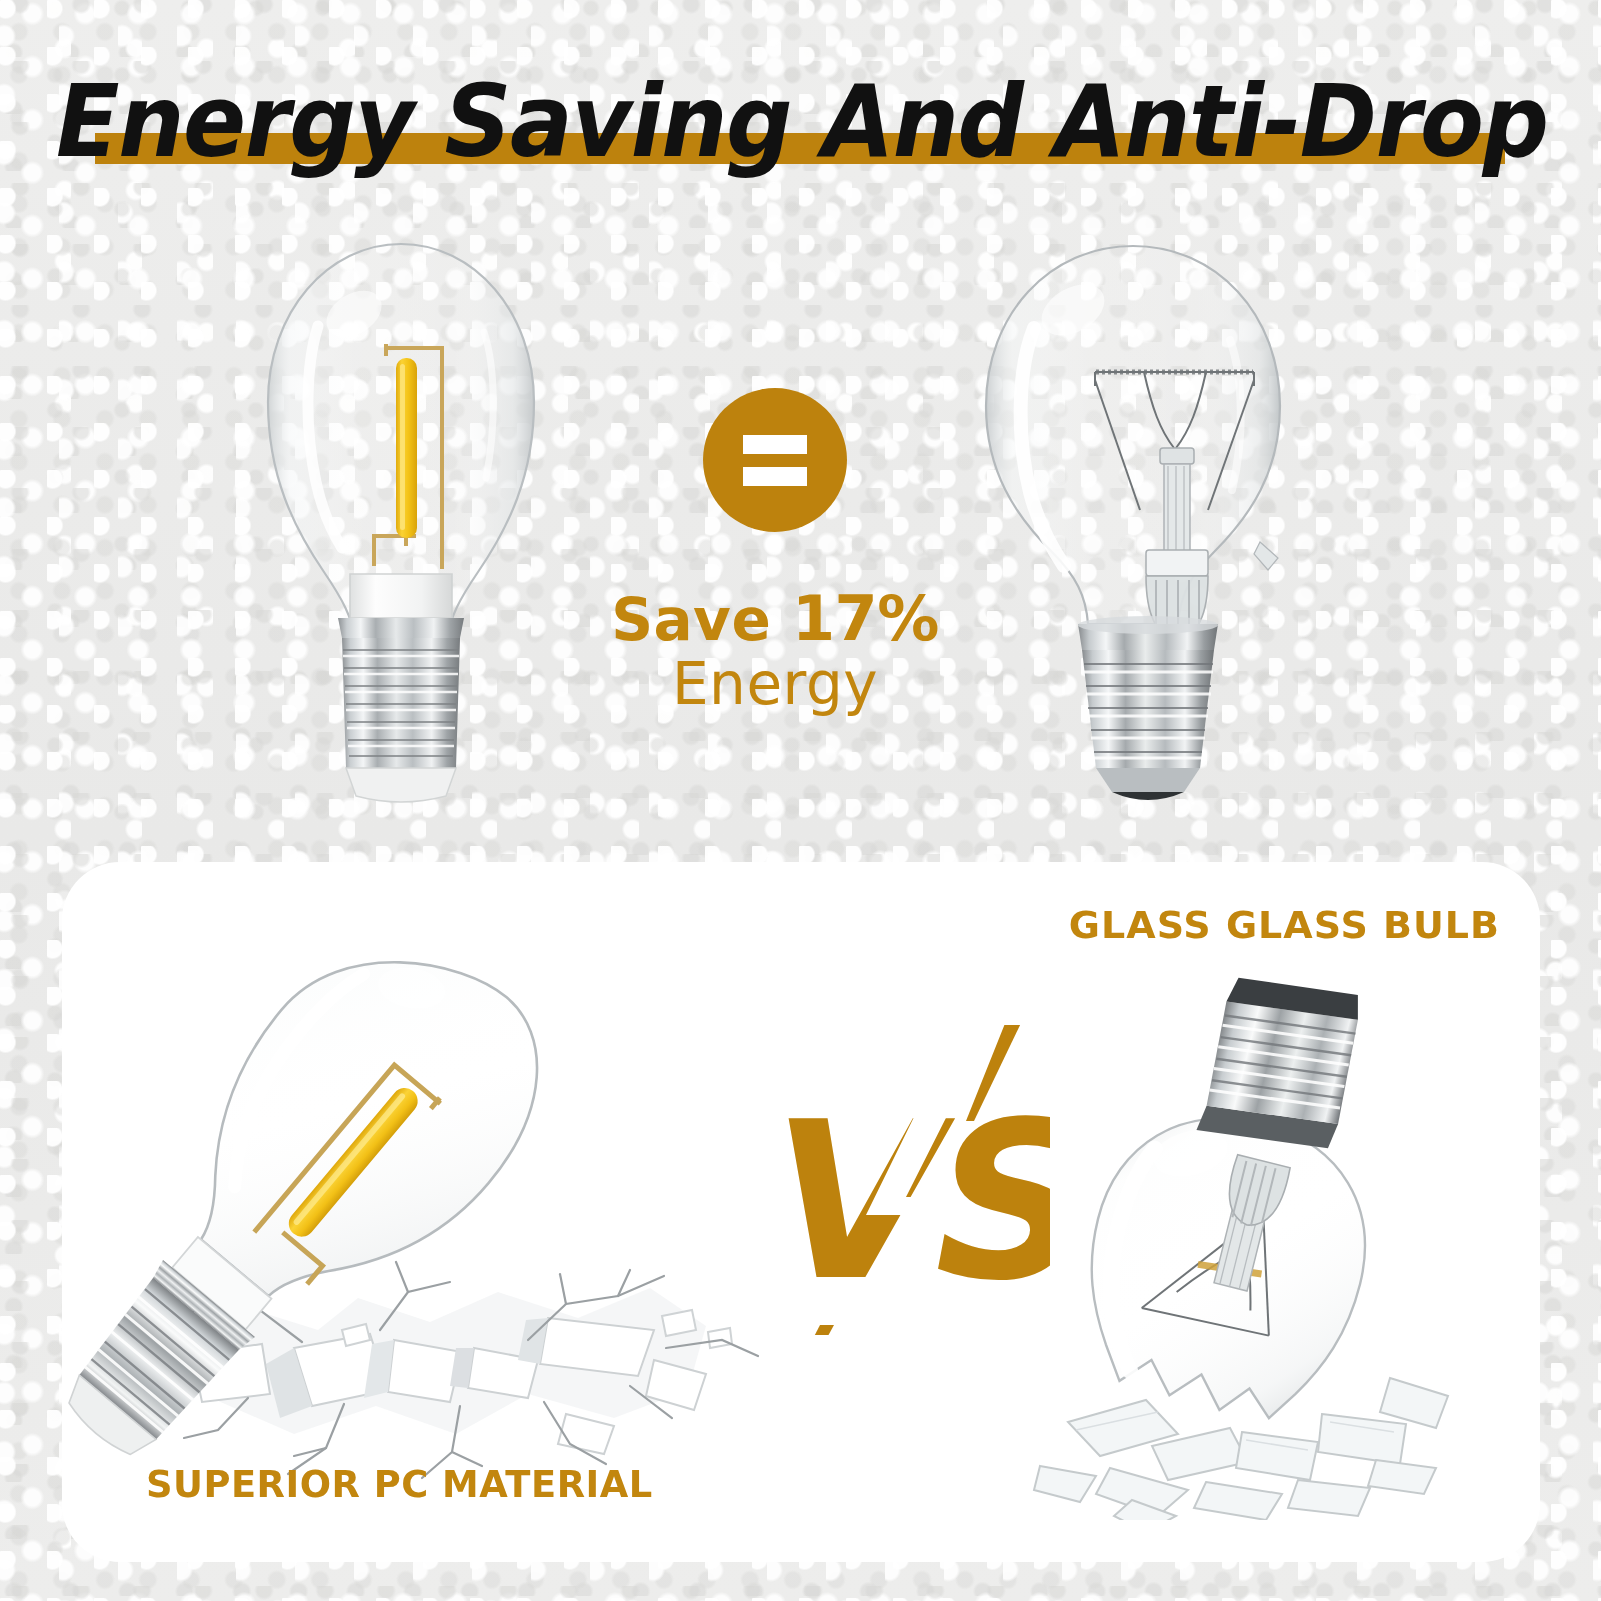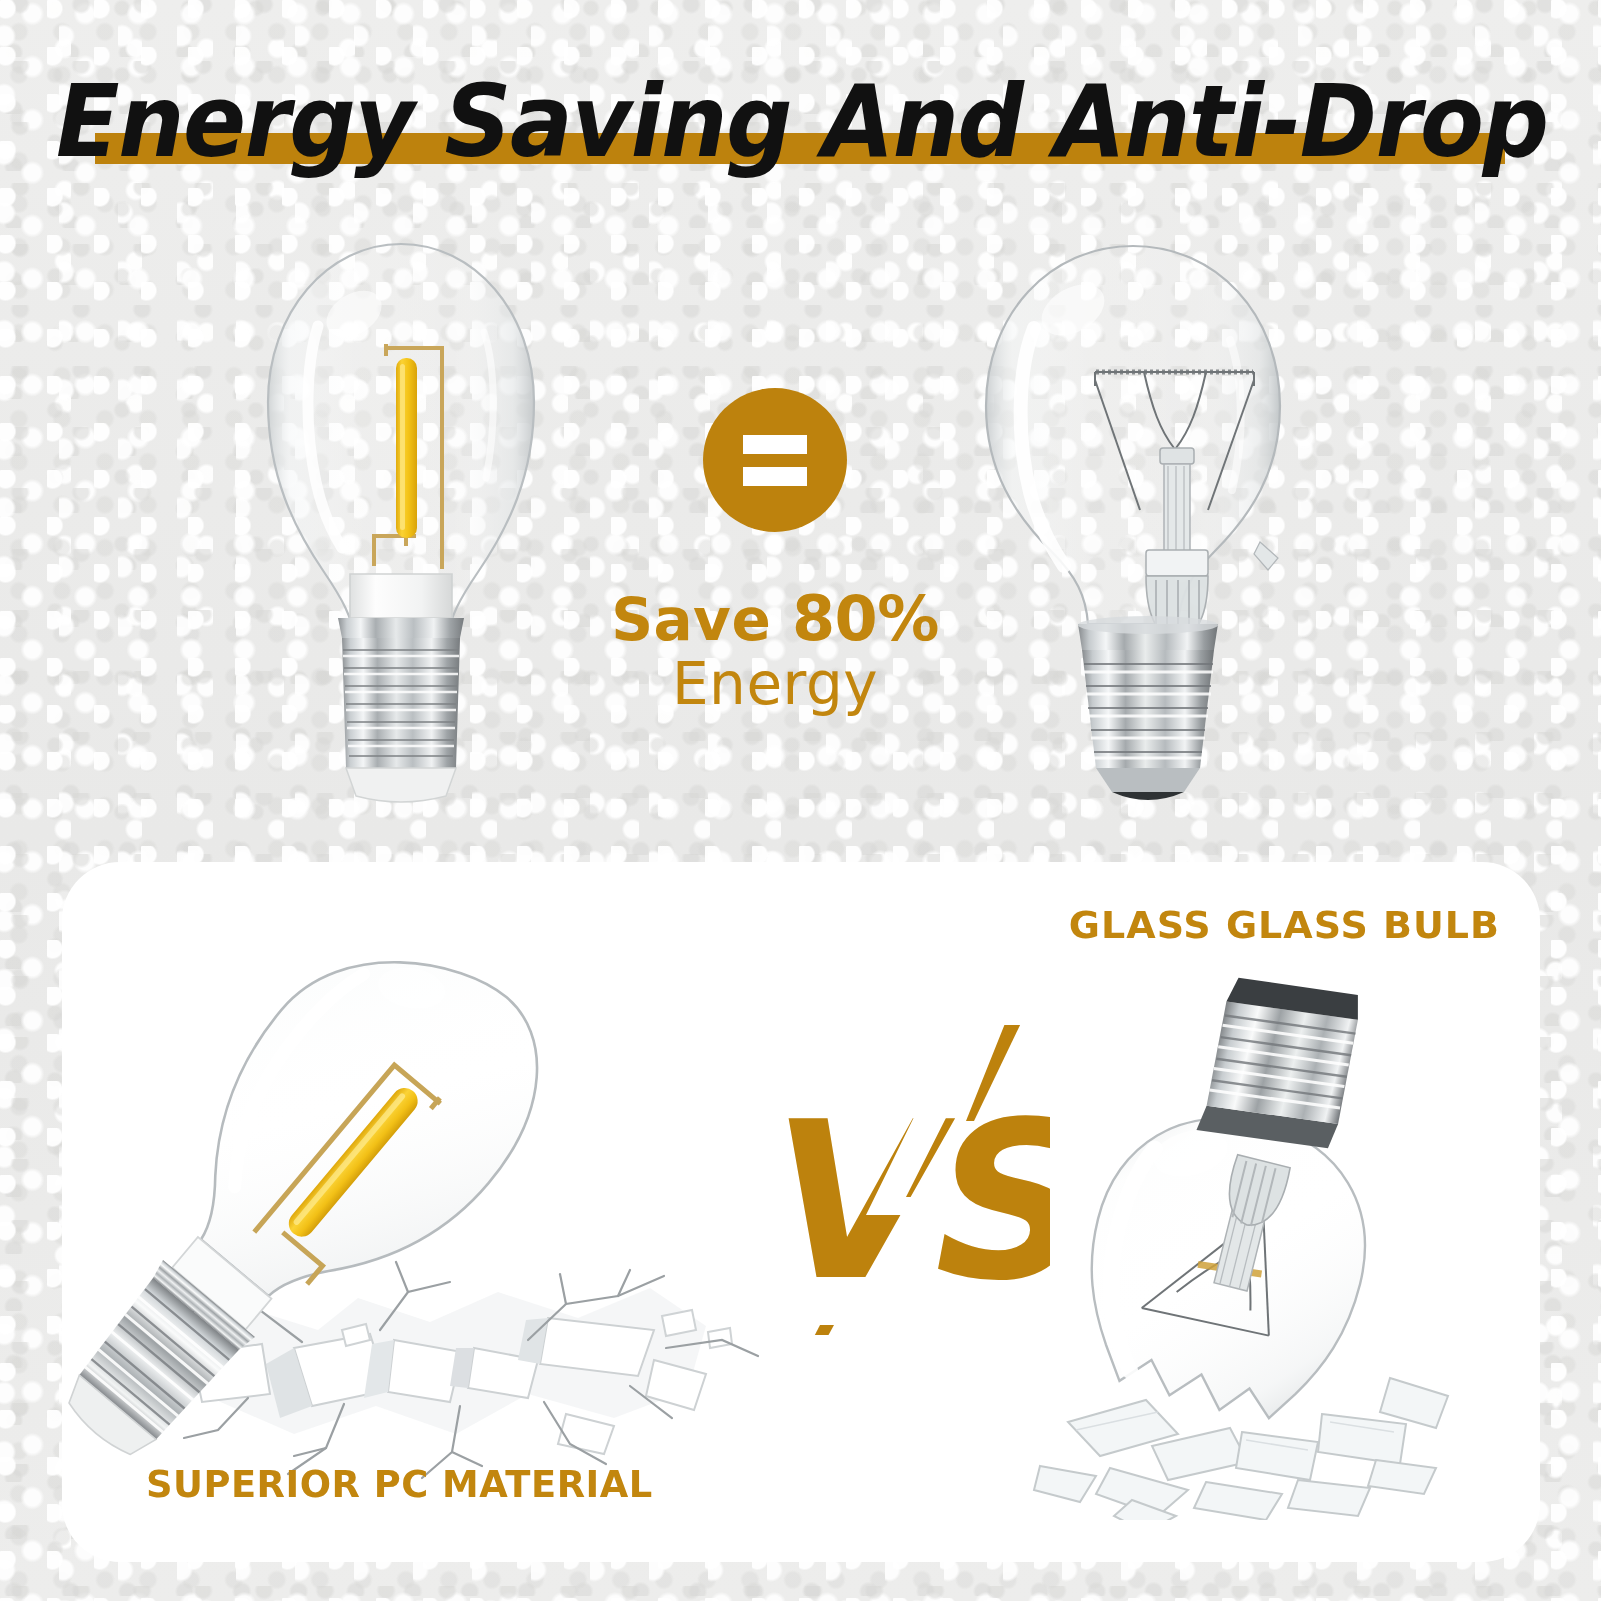--- a/index.html
+++ b/index.html
@@ -275,21 +275,21 @@
       </g>
     </svg>
   </div>
 
   <div class="equals-badge">
     <div class="equals-bar"></div>
     <div class="equals-bar"></div>
   </div>
 
   <div class="save-block">
-    <div class="save-line1"><span>Save </span><span class="save-pct">80%</span></div>
+    <div class="save-line1"><span>Save </span><span class="save-pct">17%</span></div>
     <div class="save-line2">Energy</div>
   </div>
 
   <div class="bulb-right-top">
     <svg viewBox="0 0 330 568" width="330" height="568">
       <defs>
         <linearGradient id="glassT2" x1="0" y1="0" x2="1" y2="0">
           <stop offset="0%" stop-color="#c9cdcf" stop-opacity="0.95"></stop>
           <stop offset="9%" stop-color="#f6f8f8" stop-opacity="0.5"></stop>
           <stop offset="35%" stop-color="#ffffff" stop-opacity="0.16"></stop>

